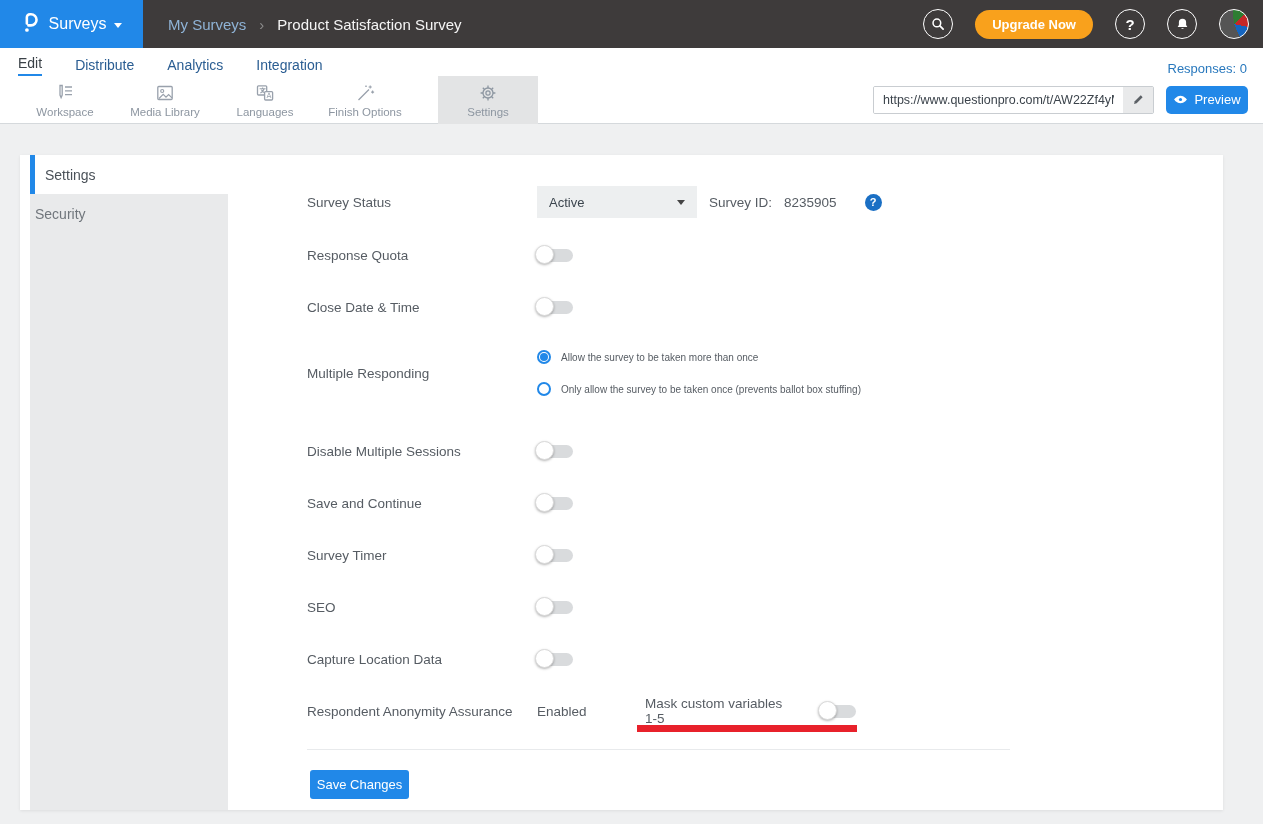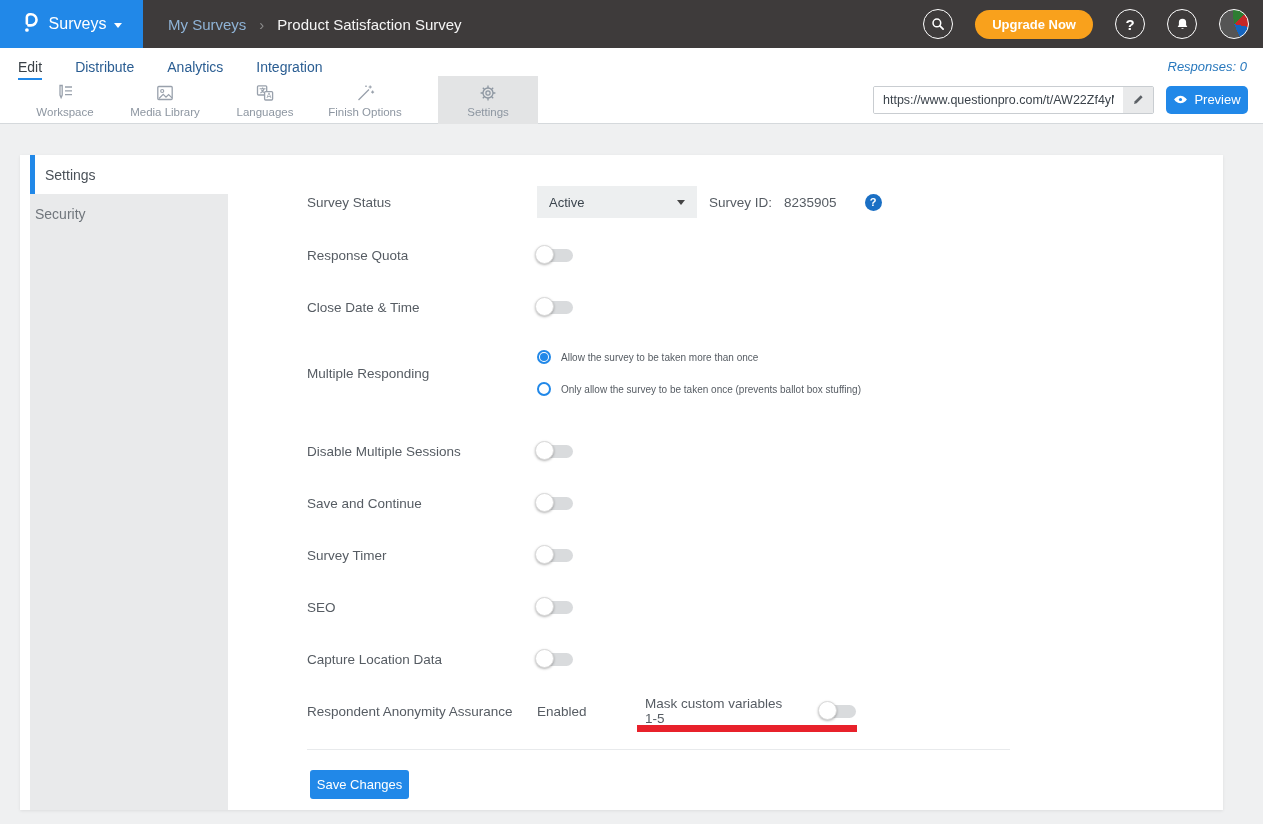--- a/index.html
+++ b/index.html
@@ -22,26 +22,26 @@
   .circle-btn { width:30px; height:30px; border-radius:50%; border:1.6px solid #fff;
     display:flex; align-items:center; justify-content:center; color:#fff;
     font-size:15px; font-weight:bold; cursor:pointer; flex:0 0 auto; }
   .upgrade-btn { height:29px; padding:0 17px; background:#f9a11c; border:none;
     border-radius:15px; color:#fff; font-size:13px; font-weight:bold;
     font-family:"Liberation Sans", sans-serif; cursor:pointer; }
   .avatar { width:30px; height:30px; border-radius:50%; border:1.6px solid #fff;
     background:conic-gradient(from 210deg,#555 0 40%,#2e7d32 40% 55%,#c62828 55% 70%,#1565c0 70% 85%,#555 85%); cursor:pointer; }
 
   
-  .subnav { height:28px; background:#fff; display:flex; align-items:flex-start;
-    padding:11px 16px 0 18px; }
+  .subnav { height:28px; background:#fff; display:flex; align-items:flex-end;
+    padding:0 16px 0 18px; }
   .subnav .tab { font-size:14px; color:#2a5d92; margin-right:33px; cursor:pointer;
     padding-bottom:3px; }
   .subnav .tab.active { color:#3a4147; border-bottom:2px solid #2188e8; }
-  .responses { margin-left:auto; color:#2878bd; font-size:13px;font-style:italic; }
+  .responses { margin-left:auto; color:#2878bd; font-size:13px; }
 
   
   .toolbar { height:48px; background:#fff; border-bottom:1px solid #d5d9dc;
     display:flex; align-items:center; }
   .tool-items { display:flex; margin-left:15px; height:48px; }
   .tool-item { width:100px; height:48px; display:flex; flex-direction:column;
     align-items:center; justify-content:center; gap:2px; cursor:pointer; }
   .tool-item svg { display:block; }
   .tool-item .tlabel { font-size:11.5px; color:#8d96a1; }
   .tool-item.active { background:#e3e4e5; margin-left:23px; }

